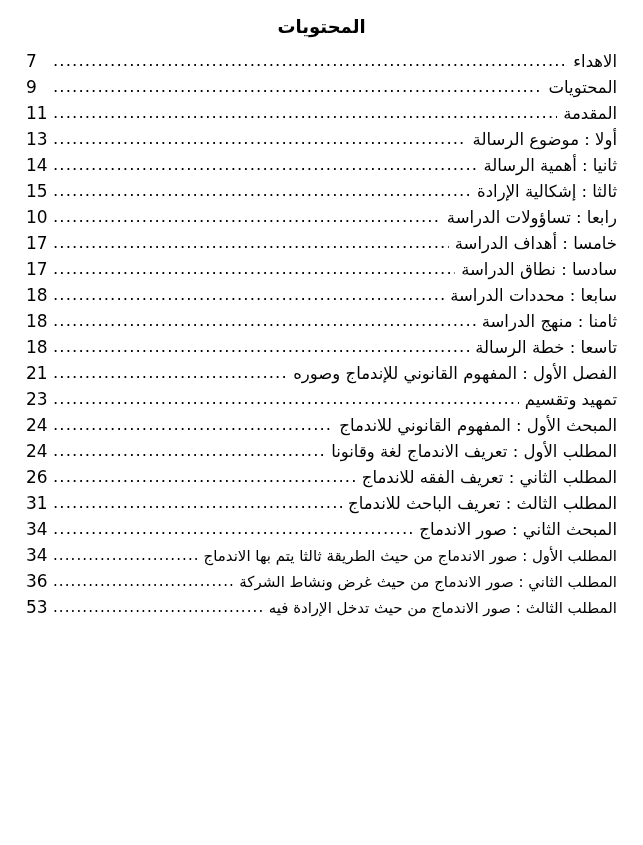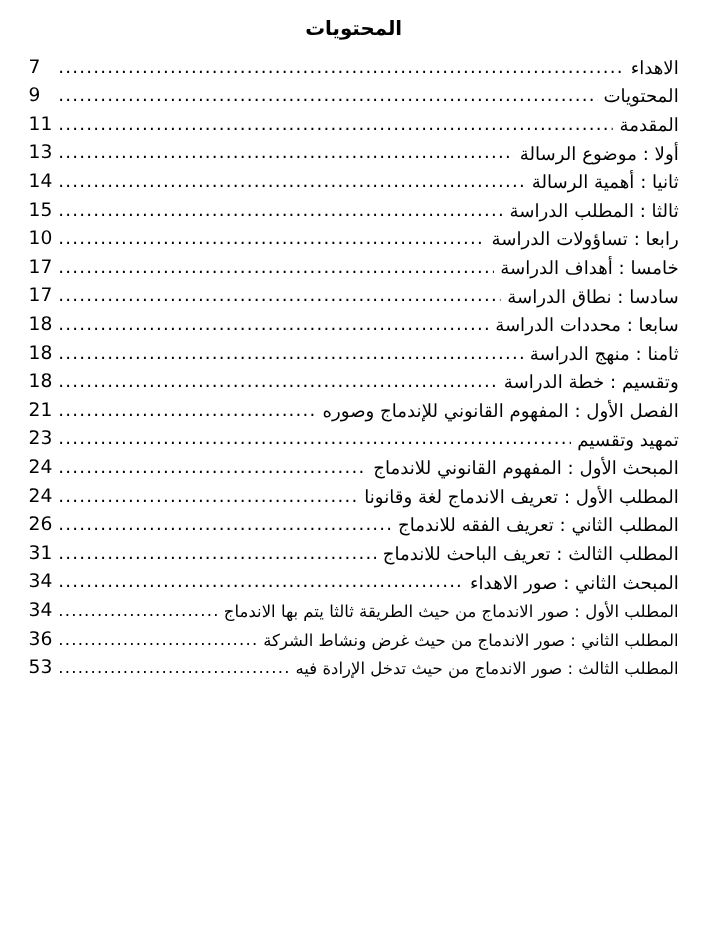--- a/index.html
+++ b/index.html
@@ -120,21 +120,21 @@
       <span class="page-num">13</span>
     </li>
 
     <li class="toc-entry">
       <span class="label">ثانيا : أهمية الرسالة</span>
       <span class="leader"></span>
       <span class="page-num">14</span>
     </li>
 
     <li class="toc-entry">
-      <span class="label">ثالثا : المطلب الدراسة</span>
+      <span class="label">ثالثا : إشكالية الإرادة</span>
       <span class="leader"></span>
       <span class="page-num">15</span>
     </li>
 
     <li class="toc-entry">
       <span class="label">رابعا : تساؤولات الدراسة</span>
       <span class="leader"></span>
       <span class="page-num">10</span>
     </li>
 
@@ -156,21 +156,21 @@
       <span class="page-num">18</span>
     </li>
 
     <li class="toc-entry">
       <span class="label">ثامنا : منهج الدراسة</span>
       <span class="leader"></span>
       <span class="page-num">18</span>
     </li>
 
     <li class="toc-entry">
-      <span class="label">وتقسيم : خطة الدراسة</span>
+      <span class="label">تاسعا : خطة الرسالة</span>
       <span class="leader"></span>
       <span class="page-num">18</span>
     </li>
 
     <li class="toc-entry bold">
       <span class="label">الفصل الأول : المفهوم القانوني للإندماج وصوره</span>
       <span class="leader"></span>
       <span class="page-num">21</span>
     </li>
 
@@ -198,21 +198,21 @@
       <span class="page-num">26</span>
     </li>
 
     <li class="toc-entry">
       <span class="label">المطلب الثالث : تعريف الباحث للاندماج</span>
       <span class="leader"></span>
       <span class="page-num">31</span>
     </li>
 
     <li class="toc-entry">
-      <span class="label">المبحث الثاني : صور الاهداء</span>
+      <span class="label">المبحث الثاني : صور الاندماج</span>
       <span class="leader"></span>
       <span class="page-num">34</span>
     </li>
 
     <li class="toc-entry small">
       <span class="label">المطلب الأول : صور الاندماج من حيث الطريقة ثالثا يتم بها الاندماج</span>
       <span class="leader"></span>
       <span class="page-num">34</span>
     </li>
 

